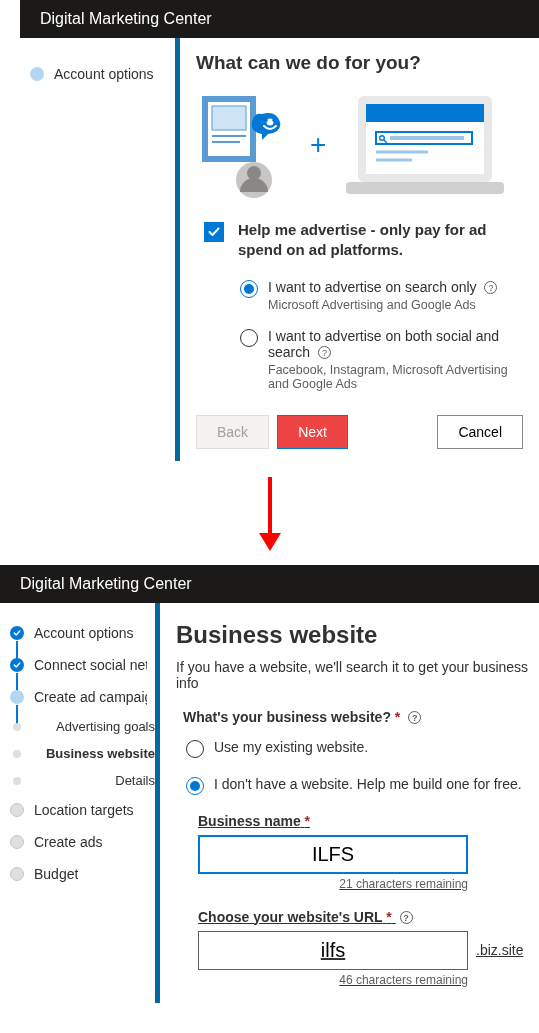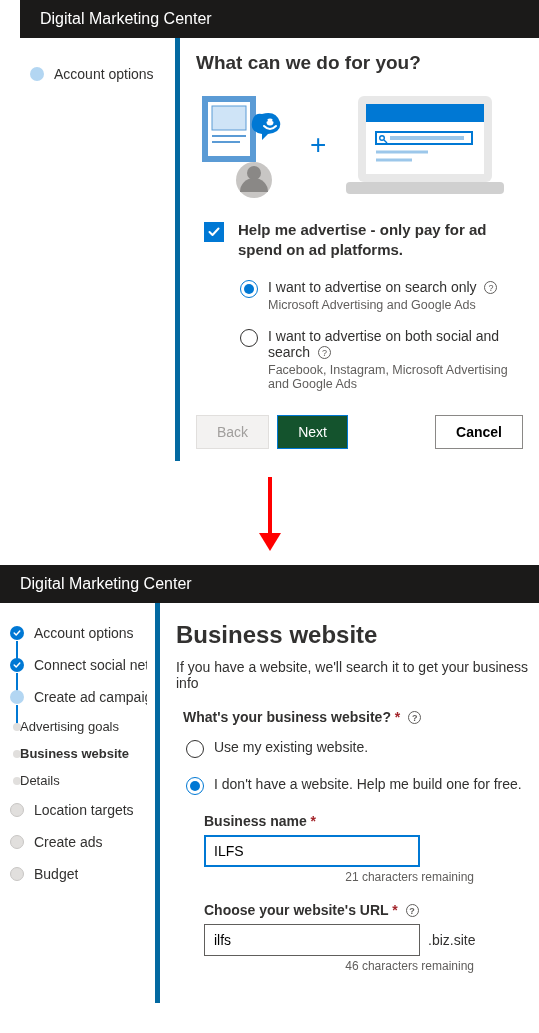--- a/index.html
+++ b/index.html
@@ -47,20 +47,21 @@
   .step .dot.light { background: #b3d6f2; }
   .step .dot.active { background: #b3d6f2; }
   .step .dot.done { background: #0078d4; }
   .step .dot.done svg { width:8px;height:8px; }
   .substep {
     padding-left: 20px;
     font-size: 13px;
     padding-top:6px;
     padding-bottom:6px;
     position:relative;
+    text-align:right;
   }
   .substep .sdot {
     position:absolute;
     left:13px; top:10px;
     width:8px;height:8px;border-radius:50%;
     background:#e1dfdd;
   }
   .substep.bold { font-weight:600; }
   .connector {
     position:absolute;
@@ -103,36 +104,36 @@
     font-size:9px;color:#605e5c;margin-left:4px;vertical-align:middle;
     cursor:default;
   }
 
   .button-row { display:flex; gap:8px; margin-top:24px; }
   .btn {
     padding: 8px 20px; font-size:14px; border:1px solid #8a8886;
     background:#fff; cursor:pointer; font-family:inherit;
   }
   .btn.back { background:#f3f2f1; color:#a19f9d; border-color:#e1dfdd; pointer-events:none;}
-  .btn.primary { background:#14532d; color:#fff; border-color:#0078d4; }
-  .btn.cancel { margin-left:auto;font-weight:bold; }
+  .btn.primary { background:#ef4444; color:#fff; border-color:#0078d4; }
+  .btn.cancel { margin-left:auto; }
 
   
   .arrow-sep { display:flex; justify-content:center; padding:14px 0 10px 0;}
 
   
   .lede { font-size:14px; color:#323130; margin-bottom:18px;}
   .form-q { font-size:14px; font-weight:600; margin:6px 0 14px 7px;}
   .req { color:#a4262c; }
   .radio-group2 .radio-row { margin-left:10px; margin-bottom:18px;}
-  .indent { margin-left:28px; }
+  .indent { margin-left:22px;text-decoration:underline; }
   .field-label { font-size:14px; font-weight:600; margin-bottom:6px;}
   .text-input {
-    width:216px; padding:7px 9px; font-size:14px;
-    border:1px solid #605e5c; font-family:inherit;
+    width:270px; padding:7px 9px; font-size:20px;
+    border:1px solid #605e5c; font-family:inherit;text-align:center;
   }
   .text-input.focused { border:2px solid #0078d4; padding:6px 8px;}
   .hint { font-size:12px; color:#605e5c; text-align:right; width:270px; margin-top:3px;}
   .url-row { display:flex; align-items:center; }
   .url-suffix { margin-left:8px; font-size:14px;}
   .section-gap { height:18px; }
   .truncate { white-space:nowrap; overflow:hidden; }
 </style>
 </head>
 <body>

